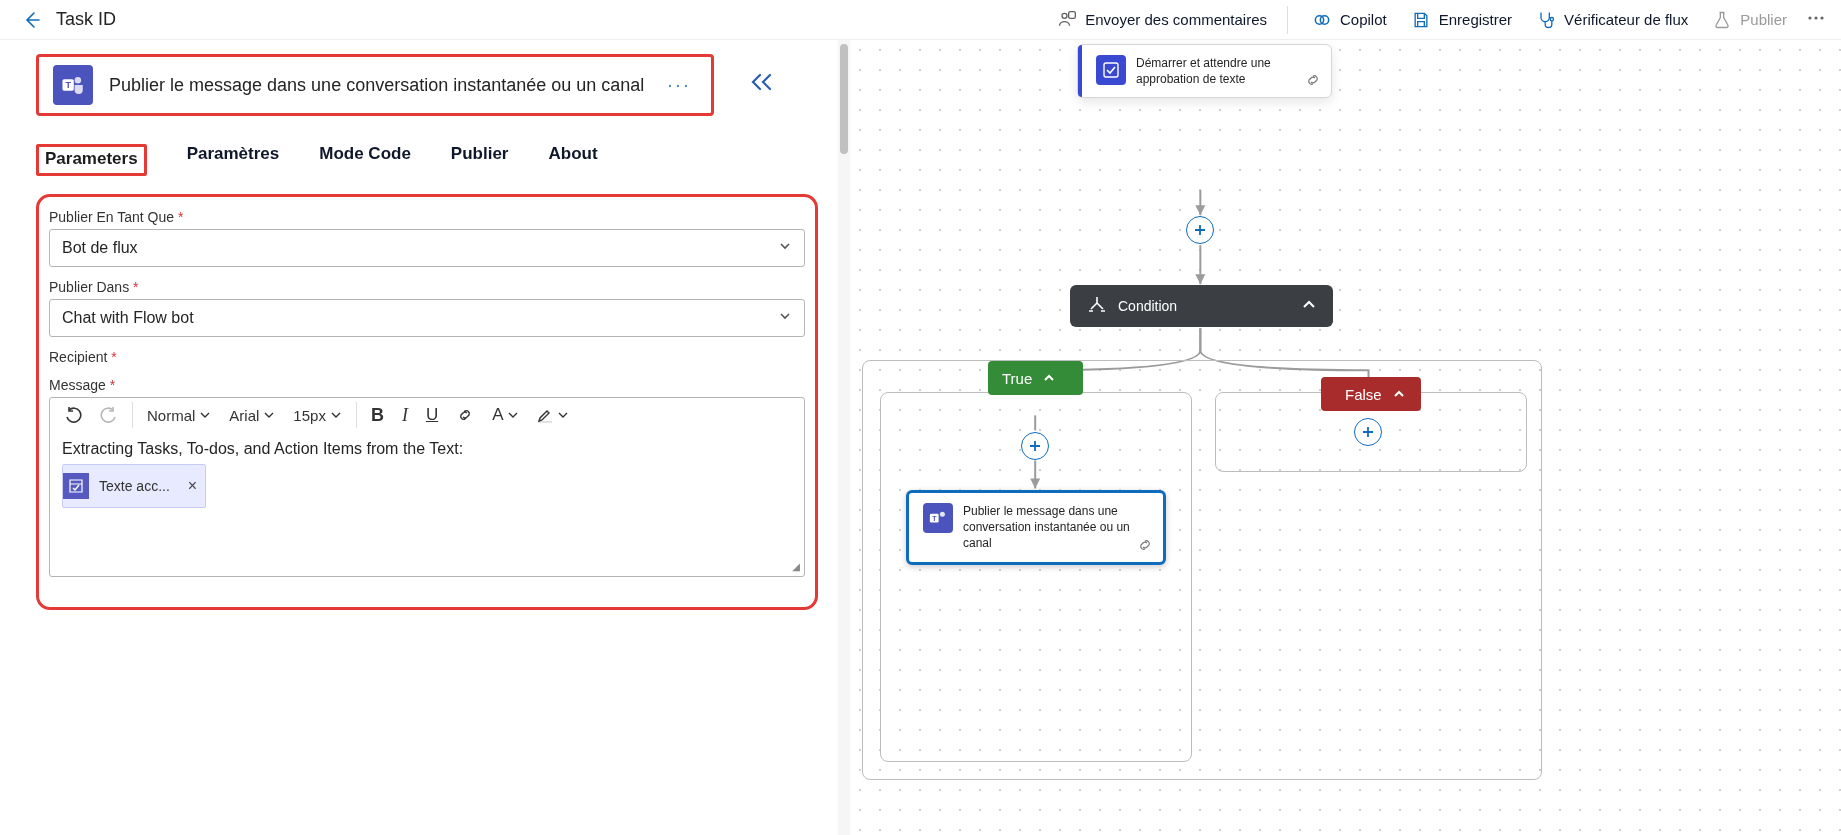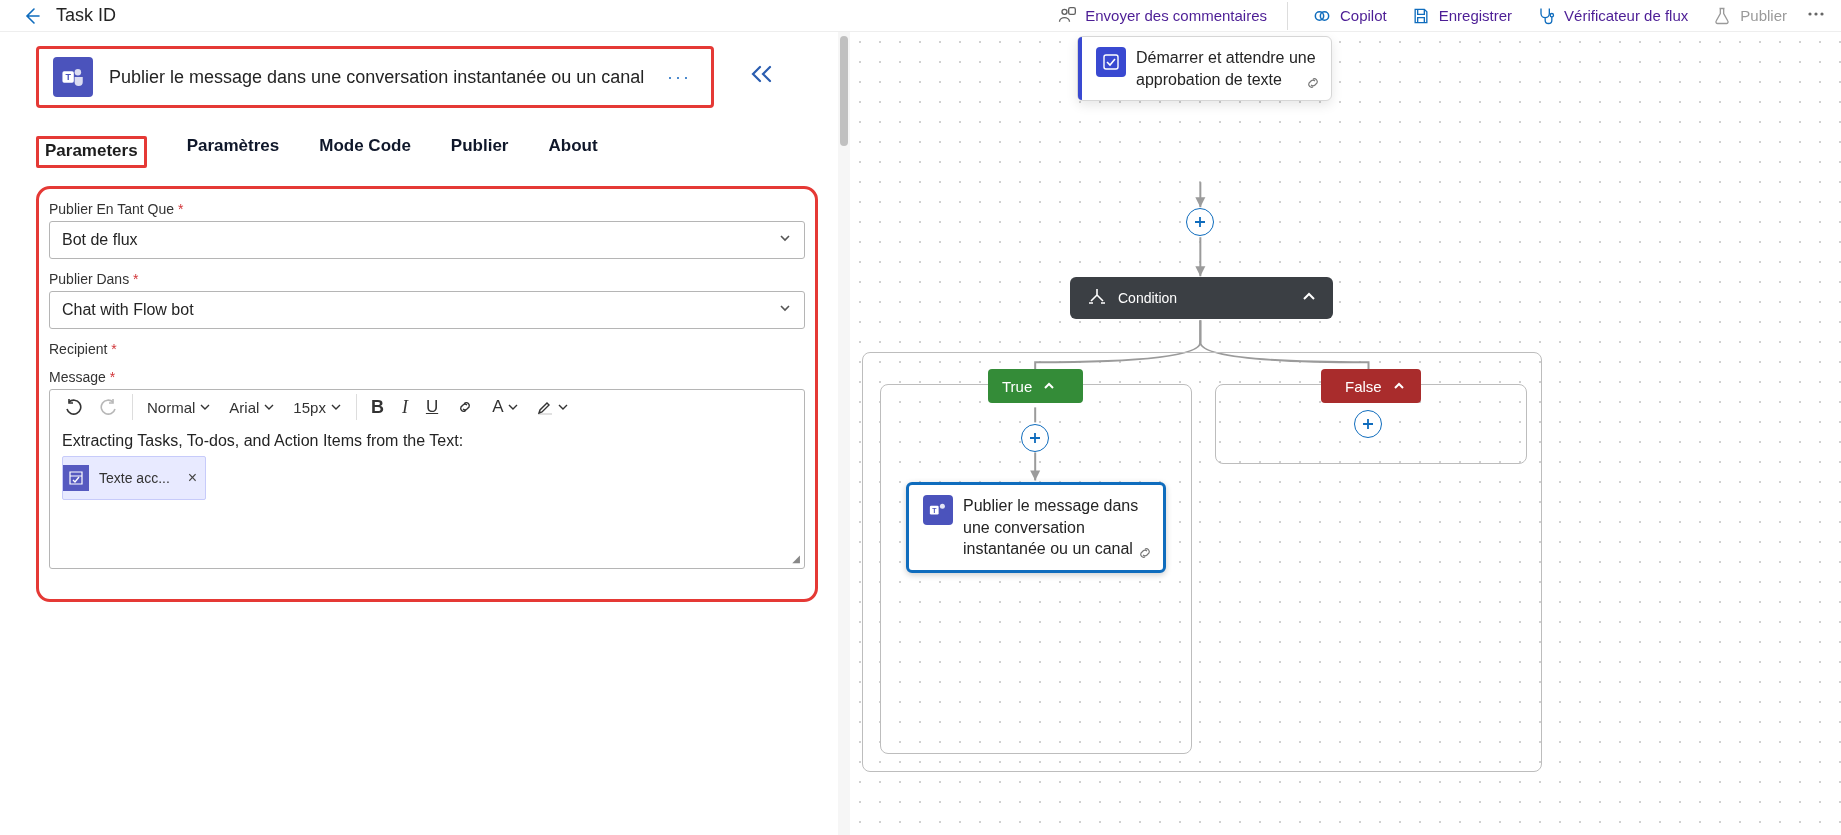--- a/index.html
+++ b/index.html
@@ -1,23 +1,23 @@
 <!DOCTYPE html>
 <html><head>
 <meta charset="utf-8">
 <style>
   * { box-sizing: border-box; }
   html, body { margin: 0; padding: 0; font-family: "Segoe UI", Arial, sans-serif; font-size: 14px; color: #242424; background: #fff; height: 100%; }
   .app { width: 1841px; height: 835px; display: flex; flex-direction: column; }
   
-  .topbar { height: 32px; display: flex; align-items: center; padding: 0 16px; border-bottom: 1px solid #eee; }
+  .topbar { height: 40px; display: flex; align-items: center; padding: 0 16px; border-bottom: 1px solid #eee; }
   .back-btn { width: 32px; height: 32px; display: flex; align-items: center; justify-content: center; cursor: pointer; color: #0f6cbd; }
   .title { font-size: 18px; margin-left: 8px; }
   .top-spacer { flex: 1; }
-  .top-action { display: flex; align-items: center; gap: 8px; margin-left: 24px; color: #4c1d95; cursor: pointer; font-size: 15px; }
+  .top-action { display: flex; align-items: center; gap: 8px; margin-left: 24px; color: #0f172a; cursor: pointer; font-size: 15px; }
   .top-action svg { width: 20px; height: 20px; }
   .top-more { margin-left: 20px; cursor: pointer; color: #555; }
   .sep { width: 1px; height: 28px; background: #ddd; margin-left: 20px; }
   
   .main { flex: 1; display: flex; min-height: 0; }
   .left-pane { width: 838px; padding: 14px 20px 0 36px; position: relative; overflow-y: auto; }
   .scroll-gutter { width: 12px; background: #f6f6f6; position: relative; }
   .scroll-thumb { position: absolute; left: 2px; top: 4px; width: 8px; height: 110px; background: #c0c0c0; border-radius: 4px; }
   .canvas { flex: 1; position: relative; overflow: hidden; background-image: radial-gradient(#d0d0d0 1px, transparent 1px); background-size: 20px 20px; }
   
@@ -50,21 +50,21 @@
   .token { display: inline-flex; align-items: center; background: #e8eaff; border: 1px solid #c7cbfa; border-radius: 2px; height: 44px; margin-top: 6px; }
   .token-ic { width: 26px; height: 26px; background: #565ac0; display: flex; align-items: center; justify-content: center; }
   .token-txt { padding: 0 10px; font-size: 14px; color: #333; }
   .token-x { padding: 0 8px; color: #444; cursor: pointer; }
   .resize-handle { position:absolute; right:4px; bottom:4px; color:#888; font-size:10px; }
   
   .node-card { position: absolute; background: #fff; border: 1px solid #d6d6d6; border-radius: 6px; box-shadow: 0 4px 12px rgba(0,0,0,0.1); display: flex; }
   .node-stripe { width: 4px; border-radius: 4px 0 0 4px; }
   .node-body { padding: 10px 14px; display: flex; gap: 10px; flex: 1; position: relative;}
   .node-ic { width: 30px; height: 30px; border-radius: 4px; display: flex; align-items: center; justify-content: center; flex-shrink: 0; }
-  .node-text { font-size: 16px; line-height: 1.35; }
+  .node-text { font-size: 12px; line-height: 1.35; }
   .link-ic { position: absolute; right: 10px; bottom: 6px; color: #777; }
   .plus-btn { position: absolute; width: 28px; height: 28px; border-radius: 50%; border: 1px solid #0f6cbd; background: #fff; color: #0f6cbd; display: flex; align-items: center; justify-content: center; cursor: pointer; }
   .cond-bar { position: absolute; background: #3b3f44; color: #fff; display: flex; align-items: center; padding: 0 16px; border-radius: 6px; height: 42px; }
   .cond-bar .chev-up { margin-left: auto; color: #fff; }
   .branch-hdr { position: absolute; color: #fff; height: 34px; display: flex; align-items: center; padding: 0 14px; border-radius: 4px; font-size: 15px; gap: 10px;}
   .branch-true { background: #348c38; }
   .branch-false { background: #a92c2c; padding-left: 24px; }
   .branch-box { position: absolute; border: 1px solid #bdbdbd; border-radius: 8px; }
   
   .wires { position: absolute; inset: 0; pointer-events: none; }
@@ -309,21 +309,21 @@
         <span>Condition</span>
         <span class="chev-up"><svg width="16" height="16" viewBox="0 0 16 16">
               <path d="M3 10l5-5 5 5" stroke="#fff" stroke-width="2" fill="none"></path>
             </svg></span>
       </div>
 
       <div class="branch-box" style="left:12px; top:320px; width:680px; height:420px;"></div>
       <div class="branch-box" style="left:30px; top:352px; width:312px; height:370px;"></div>
       <div class="branch-box" style="left:365px; top:352px; width:312px; height:80px;"></div>
 
-      <div class="branch-hdr branch-true" style="left:138px; top:337px; width:95px;">
+      <div class="branch-hdr branch-true" style="left:138px; top:321px; width:95px;">
         <span>True</span>
         <svg width="14" height="14" viewBox="0 0 14 14">
             <path d="M3 9l4-4 4 4" stroke="#fff" stroke-width="2" fill="none"></path>
           </svg>
       </div>
       <div class="branch-hdr branch-false" style="left:471px; top:337px; width:100px;">
         <span>False</span>
         <svg width="14" height="14" viewBox="0 0 14 14">
             <path d="M3 9l4-4 4 4" stroke="#fff" stroke-width="2" fill="none"></path>
           </svg>

